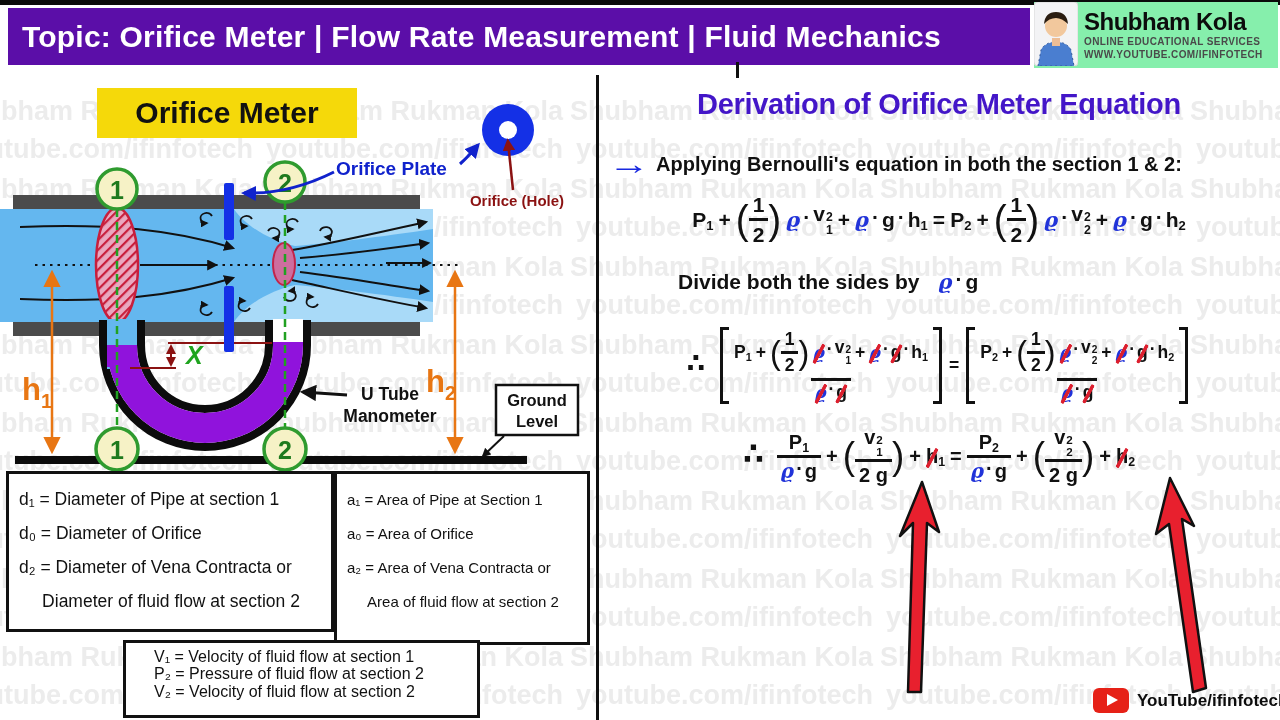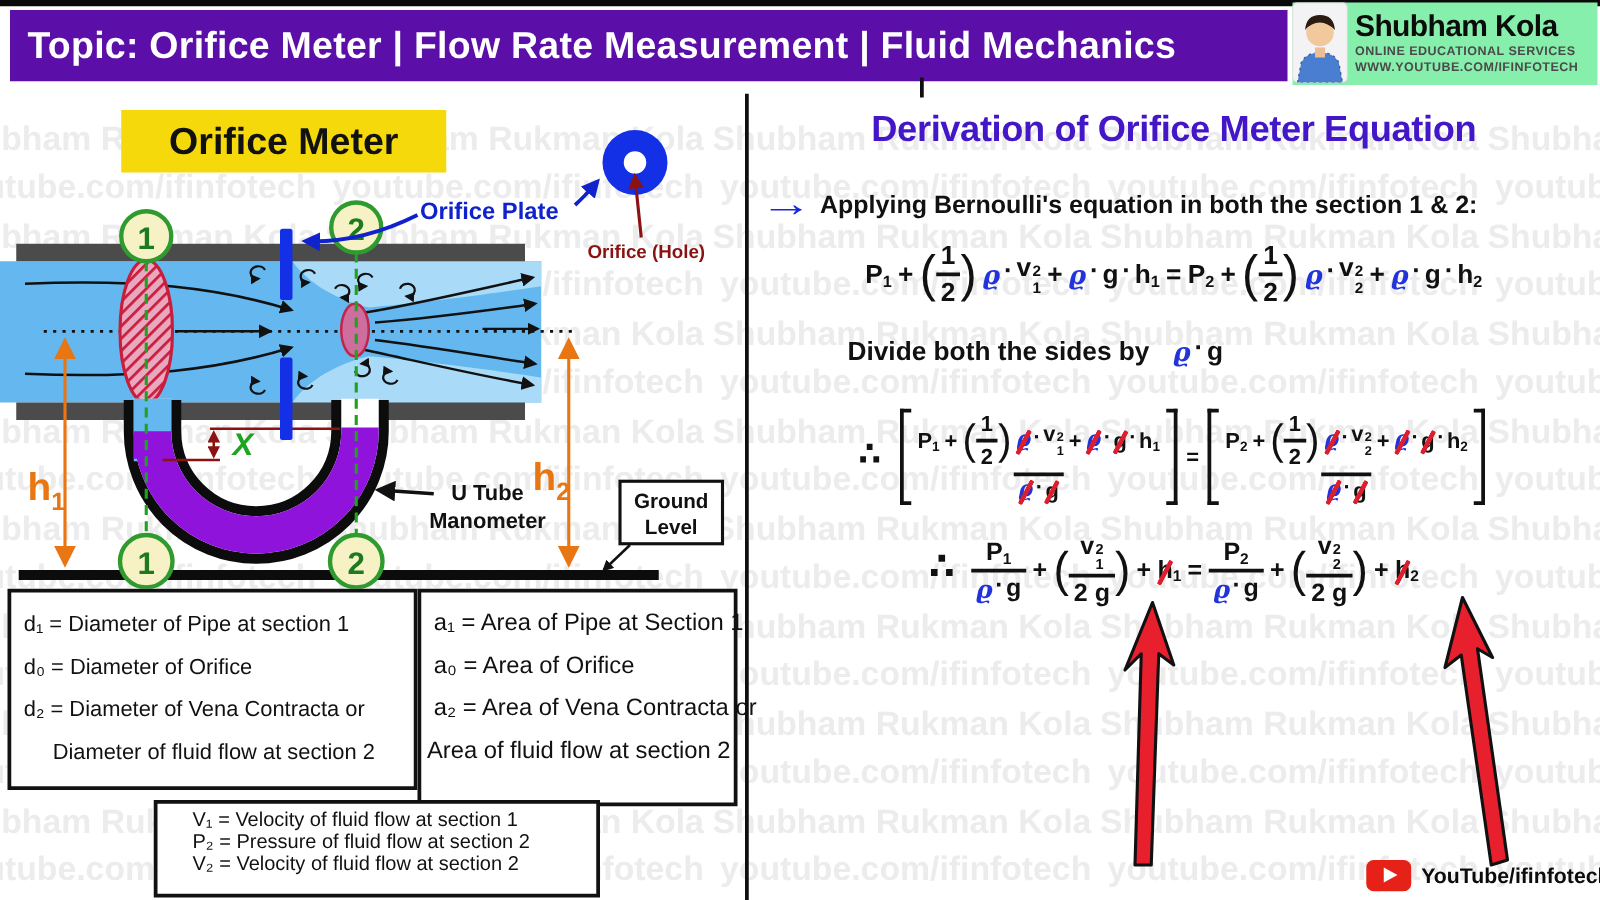--- a/index.html
+++ b/index.html
@@ -29,21 +29,21 @@
   .brand .nm{font-size:24px;font-weight:900;letter-spacing:-.5px;line-height:1.05;color:#0c0c0c}
   .brand .s1,.brand .s2{font-size:10px;font-weight:bold;color:#4a4a4a;letter-spacing:.4px;line-height:1.3}
 
   .divider{left:596px;top:75px;width:3px;height:645px;background:#0f0f0f;z-index:4}
   .divider-notch{left:736px;top:62px;width:3px;height:16px;background:#0f0f0f;z-index:6}
 
   
   .def-box{background:#fff;border:3px solid #111;z-index:3;font-weight:normal}
   .def-box .row{display:flex;align-items:center;white-space:nowrap}
   #box-d{left:6px;top:471px;width:328px;height:161px;padding:8px 0 0 10px;font-size:17.5px}
-  #box-a{left:334px;top:471px;width:256px;height:174px;padding:8px 0 0 10px;font-size:19px}
+  #box-a{left:334px;top:471px;width:256px;height:174px;padding:8px 0 0 10px;font-size:15px}
   #box-d .row,#box-a .row{height:34px}
   #box-d .row:last-child,#box-a .row:last-child{justify-content:center;padding-right:8px}
   #box-pv{left:123px;top:640px;width:357px;height:78px;padding:5px 0 0 28px;font-size:16px}
   #box-pv .row{height:17.5px}
 
   
   .d-title{left:600px;top:88px;width:678px;text-align:center;font-size:29px;font-weight:bold;
     color:var(--c-title);z-index:3;letter-spacing:-.3px}
   .d-step1{left:608px;top:149px;display:flex;align-items:center;gap:18px;z-index:3}
   .d-step1 .ar{color:#1828E0;font-weight:900;font-size:30px;line-height:1;transform:scaleX(1.4);transform-origin:left}

